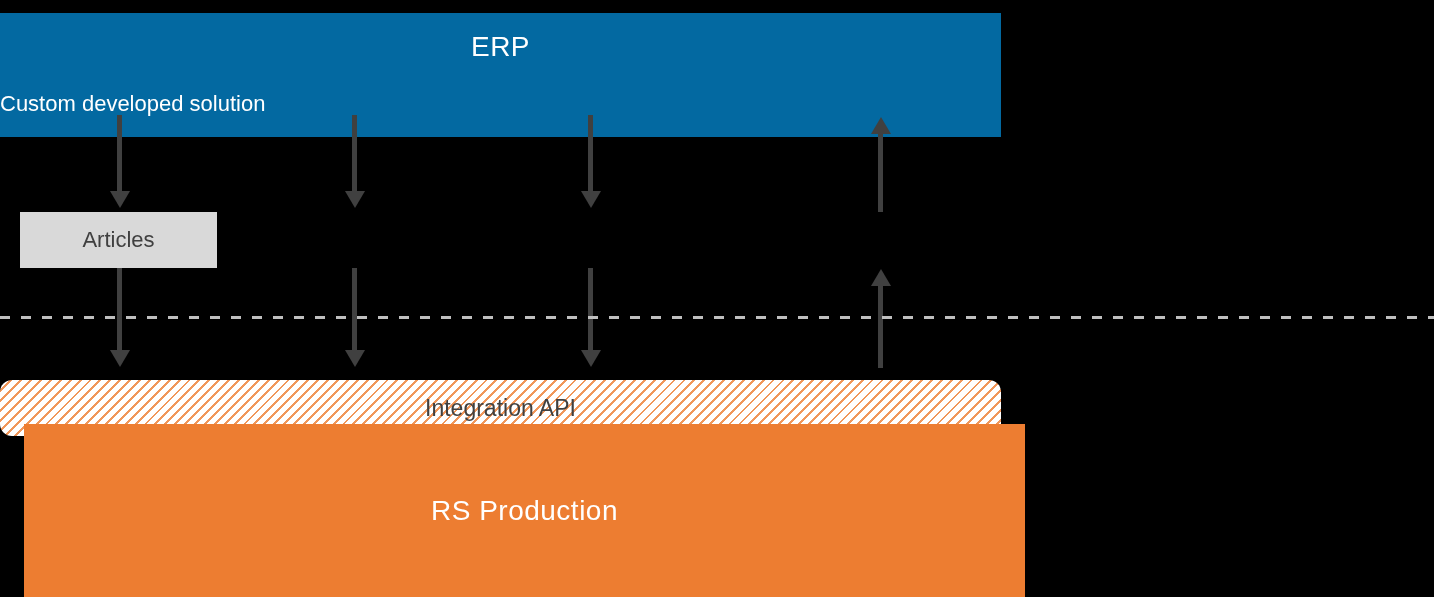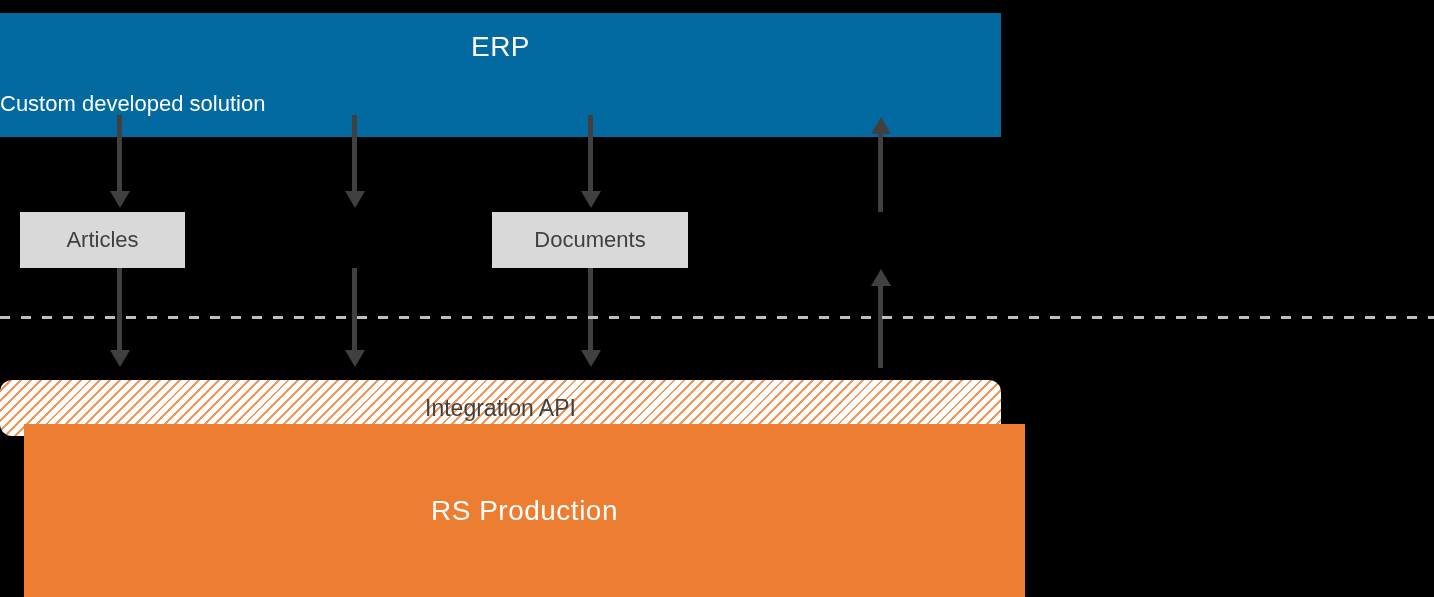--- a/index.html
+++ b/index.html
@@ -43,21 +43,21 @@
     position: absolute;
     top: 212px;
     height: 56px;
     background: #D9D9D9;
     color: #404040;
     font-size: 22px;
     display: flex;
     align-items: center;
     justify-content: center;
   }
-  .flow-box.articles      { left: 20px;  width: 165px; }
+  .flow-box.articles      { left: 20px;  width: 197px; }
   .flow-box.orders        { left: 257px; width: 197px; }
   .flow-box.documents     { left: 492px; width: 196px; }
   .flow-box.order-reports { left: 783px; width: 195px; }
 
   
   .arrow {
     position: absolute;
     width: 20px;
   }
   .arrow .shaft {
@@ -157,23 +157,20 @@
   </div>
 
   <div class="arrow up x-reports seg-upper-up">
     <div class="shaft"></div>
     <div class="head"></div>
   </div>
 
   <div class="flow-box articles">
     <span>Articles</span>
   </div>
-  <div class="flow-box documents">
-    <span>Documents</span>
-  </div>
 
   <div class="arrow down x-articles seg-lower-down">
     <div class="shaft"></div>
     <div class="head"></div>
   </div>
   <div class="arrow down x-orders seg-lower-down">
     <div class="shaft"></div>
     <div class="head"></div>
   </div>
   <div class="arrow down x-documents seg-lower-down">

